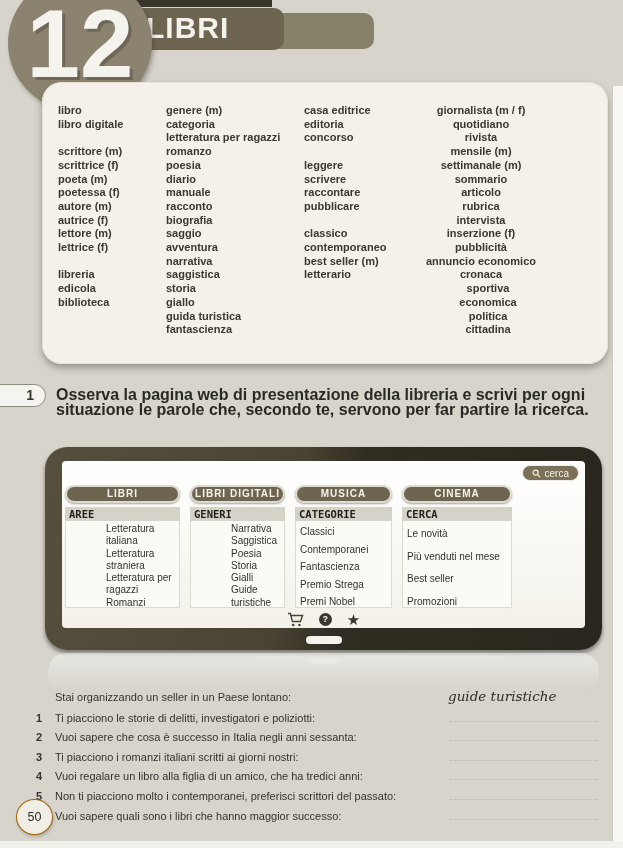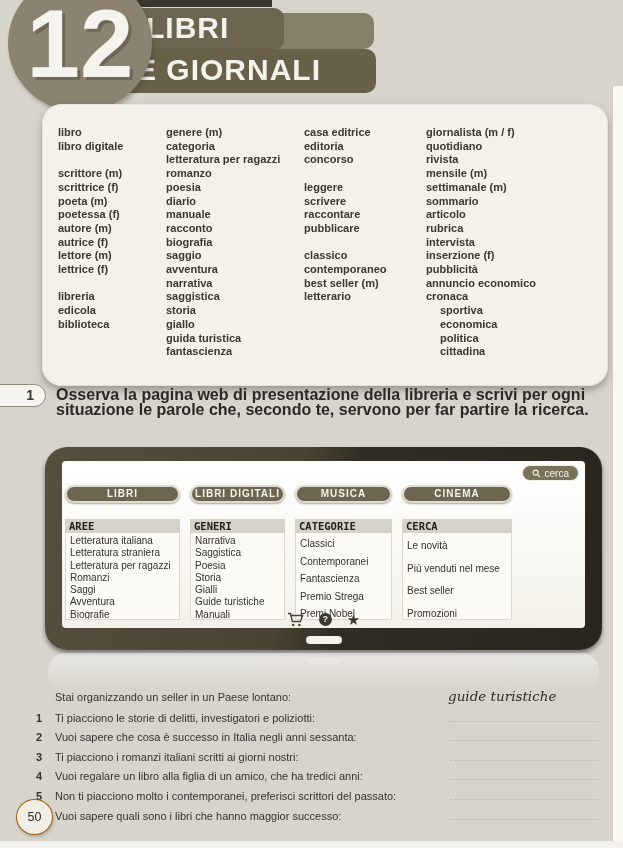--- a/index.html
+++ b/index.html
@@ -22,26 +22,26 @@
     position:absolute; left:8px; top:-26px; width:144px; height:138px; border-radius:50%;
     background:#8b8370; box-shadow:2px 3px 4px rgba(60,55,45,.35);
     text-align:center;
   }
   .unit-circle span {
     font-size:96px; font-weight:bold; color:#f5f3ee; line-height:140px;
     text-shadow:3px 3px 0 rgba(58,53,43,.35);
   }
   
   .vocab-box {
-    position:absolute; left:42px; top:104px; width:566px; height:282px;
+    position:absolute; left:42px; top:82px; width:566px; height:282px;
     background:#f3f1ea; border-radius:20px;
     box-shadow:0 4px 7px rgba(95,90,75,.5), inset 0 0 0 1px #e6e3d9;
   }
   .vocab-col { position:absolute; top:22px; font-size:11px; font-weight:bold; color:#3a382f; }
-  .vcol0 { left:16px;  } .vcol1 { left:124px; } .vcol2 { left:262px; } .vcol3 { left:384px; }
+  .vcol0 { left:16px;  } .vcol1 { left:124px; } .vcol2 { left:262px; } .vcol3 { left:384px;text-align:center; }
   .vitem { min-height:13.7px; line-height:13.7px; white-space:nowrap; }
   .vitem.indent { padding-left:14px; }
   
   .ex1-badge {
     position:absolute; left:-16px; top:384px; width:62px; height:23px;
     background:#f6f4ee; border:1px solid #8f897a; border-radius:12px;
     font-size:14px; font-weight:bold; color:#3a372f; text-align:right;
     line-height:21px; padding-right:11px;
   }
   .ex1-text {
@@ -65,28 +65,28 @@
   }
   .wcols { position:absolute; left:3px; top:24px; display:flex; gap:10px; }
   .wcol { display:flex; flex-direction:column; }
   .wcol0 { width:115px; } .wcol1 { width:95px; } .wcol2 { width:97px; } .wcol3 { width:110px; }
   .wtab {
     height:18px; background:#6e6550; border:2px solid #dedbd1; border-radius:10px;
     color:#f4f2ec; font-weight:bold; font-size:10px; letter-spacing:1px;
     text-align:center; line-height:14px; box-shadow:0 1px 2px rgba(0,0,0,.35);
   }
   .whead {
-    margin-top:16px; background:#d5d2c8; padding:1px 4px;
+    margin-top:4px; background:#d5d2c8; padding:1px 4px;
     font-family:"DejaVu Sans Mono", monospace; font-weight:bold; font-size:10.5px; color:#201f1b;
   }
   .wlist {
     background:#fbfaf5; border:1px solid #dcd9ce; border-top:none;
     padding:2px 4px; height:87px; font-size:10px; color:#34322c; overflow:hidden;
   }
-  .wcol0 .wlist div, .wcol1 .wlist div { line-height:12.3px; }
+  .wcol0 .wlist div, .wcol1 .wlist div { line-height:12.3px;margin-left:36px; }
   .wcol2 .wlist div { line-height:17.5px; }
   .wcol3 .wlist div { line-height:22.5px; }
   .wfooter {
     position:absolute; left:0; right:0; bottom:1px;
     display:flex; justify-content:center; align-items:center; gap:15px;
   }
   .help-icon {
     width:13px; height:13px; border-radius:50%; background:#3d382c;
     color:#fdfcf8; font-size:9px; font-weight:bold; text-align:center; line-height:13px;
   }
@@ -125,21 +125,20 @@
   .edge-bottom { position:absolute; left:0; bottom:0; width:100%; height:7px; background:#f2f1ec; }
 </style>
 </head>
 <body>
 
 <div class="page">
 
   <div class="topbar"></div>
   <div class="banner-ext"></div>
   <div class="banner banner1">LIBRI</div>
-  <div class="banner banner2">E GIORNALI</div>
   <div class="unit-circle">
     <span>12</span>
   </div>
 
   <div class="vocab-box">
     <div class="vocab-col vcol0">
       <div class="vitem">libro</div>
       <div class="vitem">libro digitale</div>
       <div class="vitem"></div>
       <div class="vitem">scrittore (m)</div>

